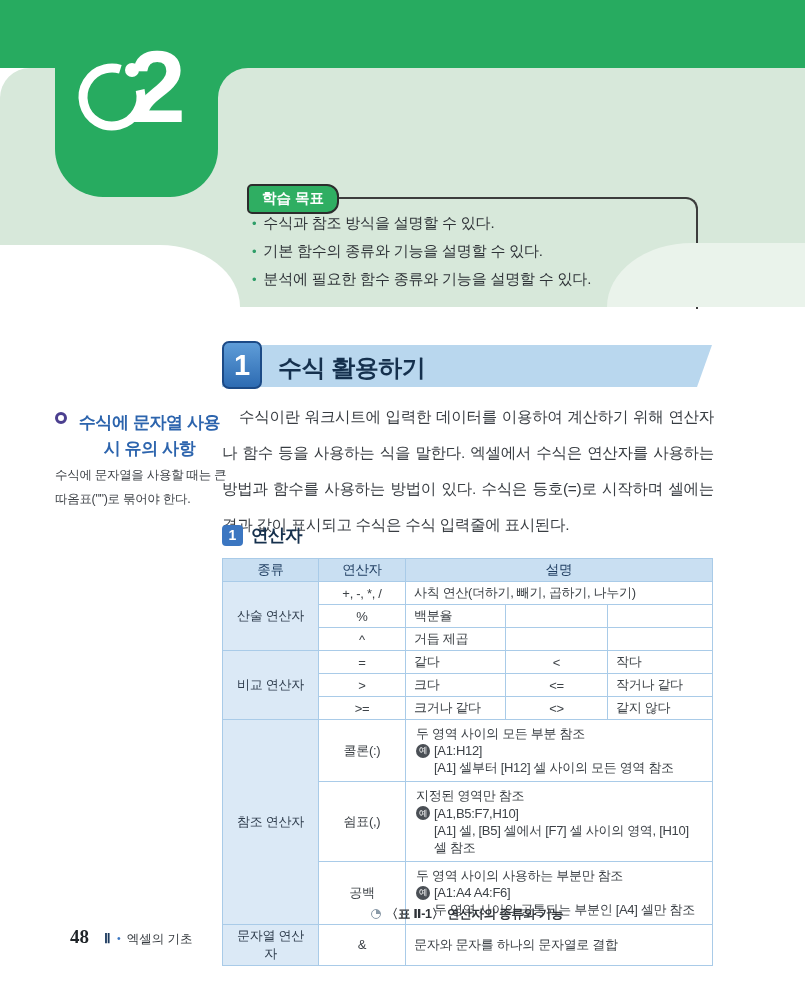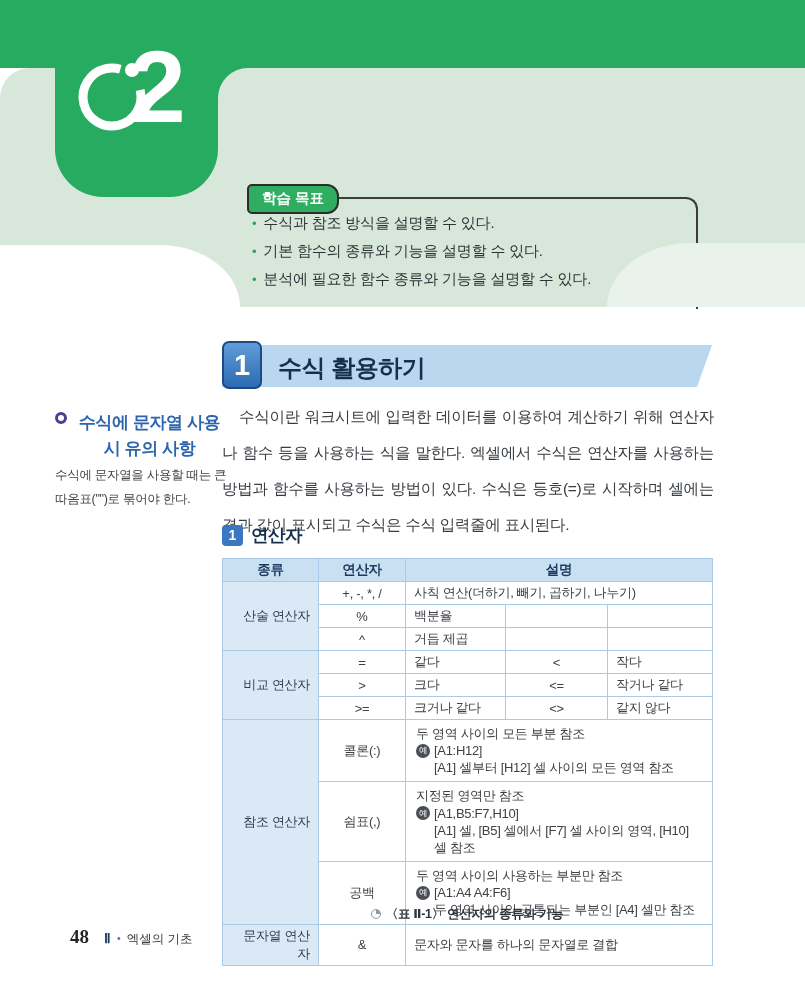--- a/index.html
+++ b/index.html
@@ -49,22 +49,22 @@
   
   .subsection { position:absolute; left:222px; top:523px; display:flex; align-items:center; }
   .subsection-num { width:21px; height:21px; background:#3b76c1; border-radius:4px; color:#ffffff; font-size:14px;
     font-weight:bold; display:flex; align-items:center; justify-content:center; margin-right:8px; }
   .subsection-title { font-size:17.5px; font-weight:800; color:#15304d; letter-spacing:-0.5px; }
 
   
   .op-table { position:absolute; left:222px; top:558px; width:490px; border-collapse:collapse; table-layout:fixed;
     font-size:13px; color:#3d4247; letter-spacing:-0.3px; }
   .op-table th, .op-table td { border:1.2px solid #a9cbe8; padding:2px 8px; height:23px; }
-  .op-table thead th { background:#c9dff2; color:#1c3a5e; font-weight:bold; font-size:13.5px; }
-  td.type { background:#dbe9f6; text-align:right; color:#2f3d4d; }
+  .op-table thead th { background:#c9dff2; color:#1c3a5e; font-weight:normal; font-size:13.5px; }
+  td.type { background:#dbe9f6; text-align:center; color:#2f3d4d; }
   td.op { text-align:center; }
   td.desc { text-align:left; }
   td.multi { padding:5px 10px; line-height:1.32; }
   .ref-line2 { display:flex; align-items:center; }
   .ex-badge { display:inline-flex; align-items:center; justify-content:center; width:14px; height:14px; border-radius:50%;
     background:#4a4f55; color:#ffffff; font-size:8.5px; margin-right:4px; flex:0 0 auto; }
   .ref-line3 { padding-left:18px; }
 
   .table-caption { position:absolute; left:222px; top:906px; width:490px; text-align:center; font-size:12.5px;
     font-weight:bold; color:#2f3338; letter-spacing:-0.3px; }

